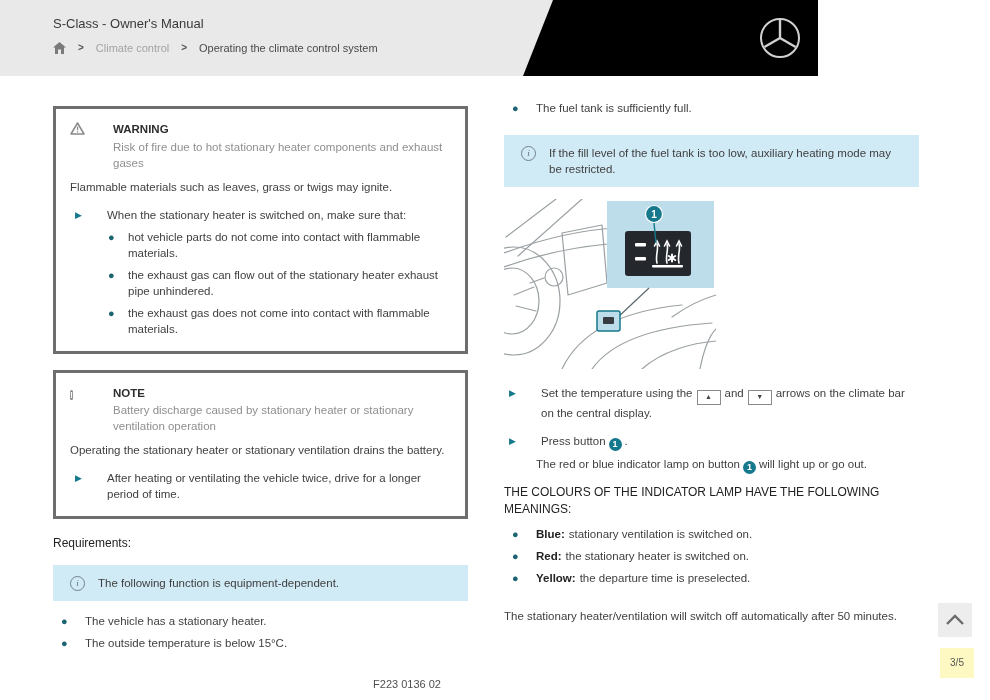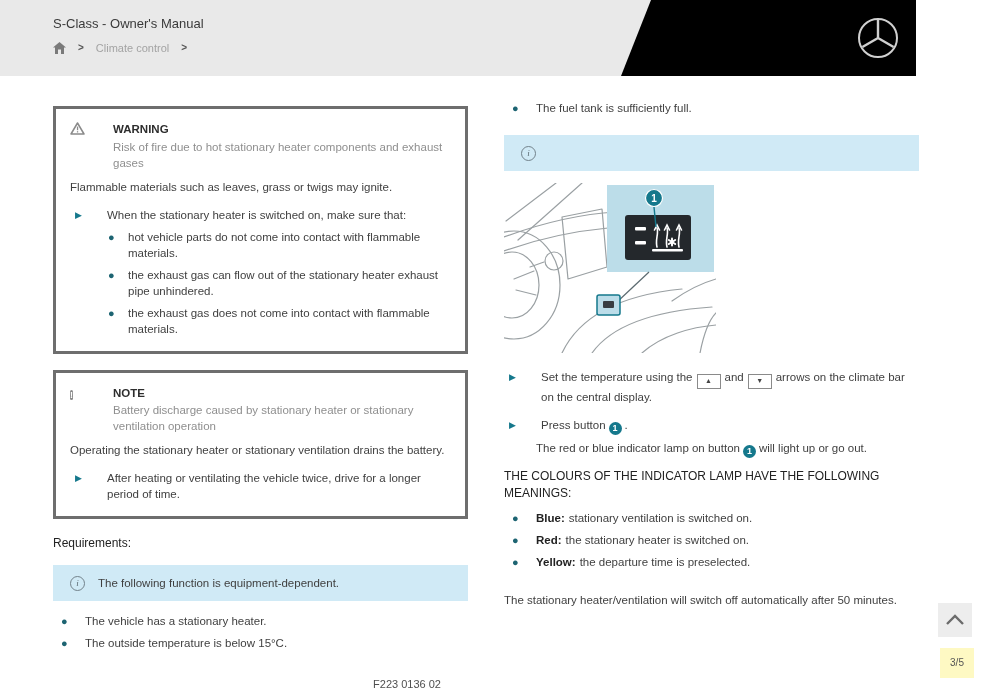--- a/index.html
+++ b/index.html
@@ -2,21 +2,21 @@
 <html><head>
 <meta charset="utf-8">
 <style>
   html,body{margin:0;padding:0;}
   body{
     position:relative;width:990px;height:700px;overflow:hidden;background:#ffffff;
     font-family:"Liberation Sans","DejaVu Sans",sans-serif;
     font-size:11.5px;line-height:16px;color:#3f3f3f;
   }
   
-  .header{position:absolute;left:0;top:0;width:916px;height:76px;background:#e9e9e9;}
+  .header{position:absolute;left:0;top:0;width:818px;height:76px;background:#e9e9e9;}
   .brand-band{position:absolute;top:0;right:0;width:295px;height:76px;background:#000;
     clip-path:polygon(30px 0,100% 0,100% 100%,0 100%);}
   .brand-band svg{position:absolute;right:16px;top:16px;}
   .h-title{position:absolute;left:53px;top:16px;font-size:13px;color:#3a3a3a;}
   .breadcrumb{position:absolute;left:53px;top:40px;display:flex;align-items:center;gap:12px;font-size:11px;color:#4a4a4a;}
   .crumb-muted{color:#a3a3a3;cursor:pointer;}
   .chev{color:#555;font-weight:bold;font-size:10px;}
   .home svg{display:block;}
   
   .col{position:absolute;width:415px;}
@@ -74,20 +74,21 @@
   <div class="h-title">S-Class - Owner's Manual</div>
   <div class="breadcrumb">
     <span class="home">
       <svg width="13" height="12" viewBox="0 0 13 12">
           <path d="M6.5 0 L13 5.4 L11 5.4 L11 12 L8 12 L8 7.5 L5 7.5 L5 12 L2 12 L2 5.4 L0 5.4 Z" fill="#7a7a7a"></path>
         </svg>
     </span>
     <span class="chev">&gt;</span>
     <span class="crumb-muted">Climate control</span>
     <span class="chev">&gt;</span>
+    <span>Operating the climate control system</span>
   </div>
   <div class="brand-band">
     <svg width="44" height="44" viewBox="0 0 44 44">
       <circle cx="22" cy="22" r="19" fill="none" stroke="#d0d0d0" stroke-width="2"></circle>
       <path d="M22,22 L22,4 M22,22 L6.4,31 M22,22 L37.6,31" stroke="#d0d0d0" stroke-width="2.4" fill="none"></path>
     </svg>
   </div>
 </div>
 
 <div class="col col-left">
@@ -159,20 +160,21 @@
 
 <div class="col col-right">
 
   <div class="plain-bullet" style="margin-top:0;">
     <span class="dot">●</span>
     <span class="txt">The fuel tank is sufficiently full.</span>
   </div>
 
   <div class="info-box" style="margin-top:19px;">
     <span class="info-icon">i</span>
+    <span class="info-text">If the fill level of the fuel tank is too low, auxiliary heating mode may be restricted.</span>
   </div>
 
   <div class="figure-wrap">
     <svg width="212" height="170" viewBox="0 0 212 170">
 
       <g stroke="#9aa0a3" stroke-width="1.2" fill="none" stroke-linecap="round">
         <path d="M52,0 L2,38"></path>
         <path d="M78,0 L14,57"></path>
         <path d="M0,54 C38,40 78,31 112,29"></path>
         <path d="M0,68 C36,55 72,48 104,45"></path>

